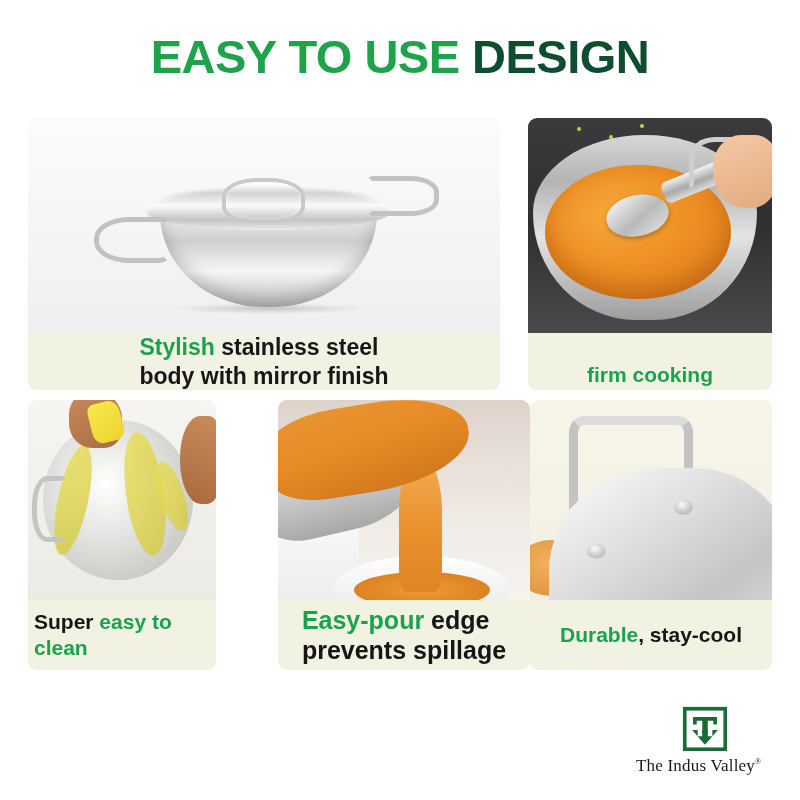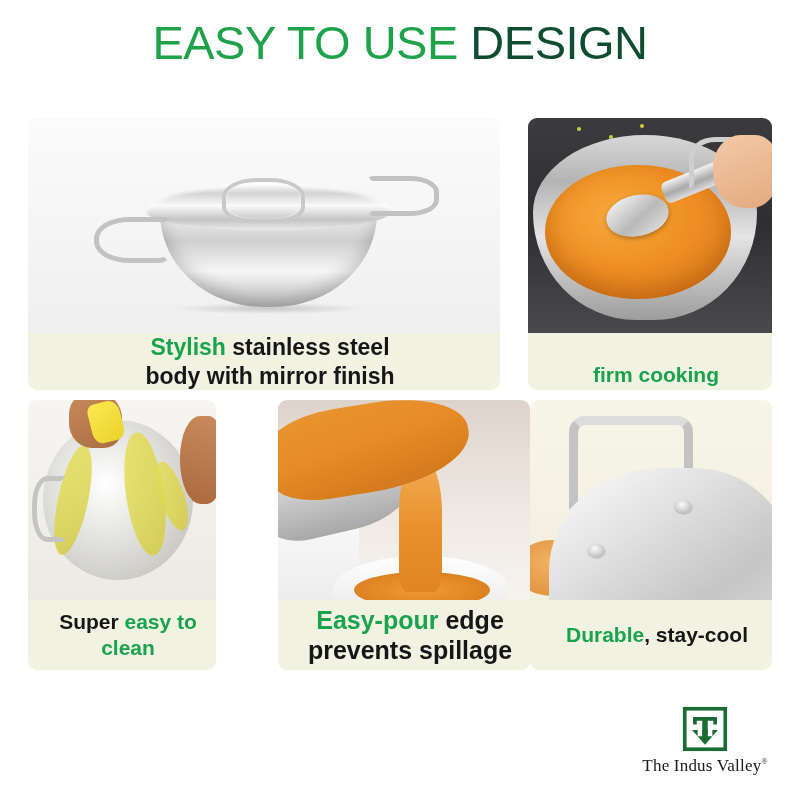--- a/index.html
+++ b/index.html
@@ -11,26 +11,26 @@
     height: 800px;
     background: #ffffff;
     font-family: "Liberation Sans", sans-serif;
     overflow: hidden;
     position: relative;
   }
 
   
   .title-bar {
     position: absolute;
-    top: 18px;
+    top: 32px;
     left: 0;
     width: 800px;
     text-align: center;
     font-size: 47px;
-    font-weight: normal;
+    font-weight: bold;
     letter-spacing: -0.5px;
     line-height: 1.05;
     white-space: nowrap;
   }
   .title-green { color: #1ea34b; }
   .title-dark  { color: #0e4d2f; }
 
   
   .board {
     position: absolute;
@@ -49,28 +49,28 @@
   .photo {
     position: absolute;
     left: 0;
     top: 0;
     width: 100%;
     overflow: hidden;
     background: #ffffff;
   }
   .caption {
     position: absolute;
-    left: 6px;
+    left: 0;
     bottom: 0;
     width: 100%;
     display: flex;
     align-items: center;
     justify-content: center;
     background: #f2f2e3;
-    text-align: center;
+    text-align: left;
     color: #161616;
     font-weight: bold;
     line-height: 1.22;
     padding: 0 6px;
     box-sizing: border-box;
   }
   .caption .g { color: #1aa34d; }
 
   
   #cell-1 { left: 0;     top: 0;   width: 472px; height: 272px; }
@@ -267,21 +267,20 @@
     background: radial-gradient(ellipse at 45% 40%, #f3b15f, #d98a35);
     border-radius: 50%;
   }
 
   
   .logo {
     position: absolute;
     right: 26px;
     bottom: 24px;
     width: 138px;
-    text-align: center;
   }
   .logo-mark {
     width: 46px; height: 46px;
     margin: 0 auto 4px auto;
     display: block;
   }
   .logo-text {
     font-family: "Liberation Serif", serif;
     font-size: 17px;
     color: #1a1a1a;

